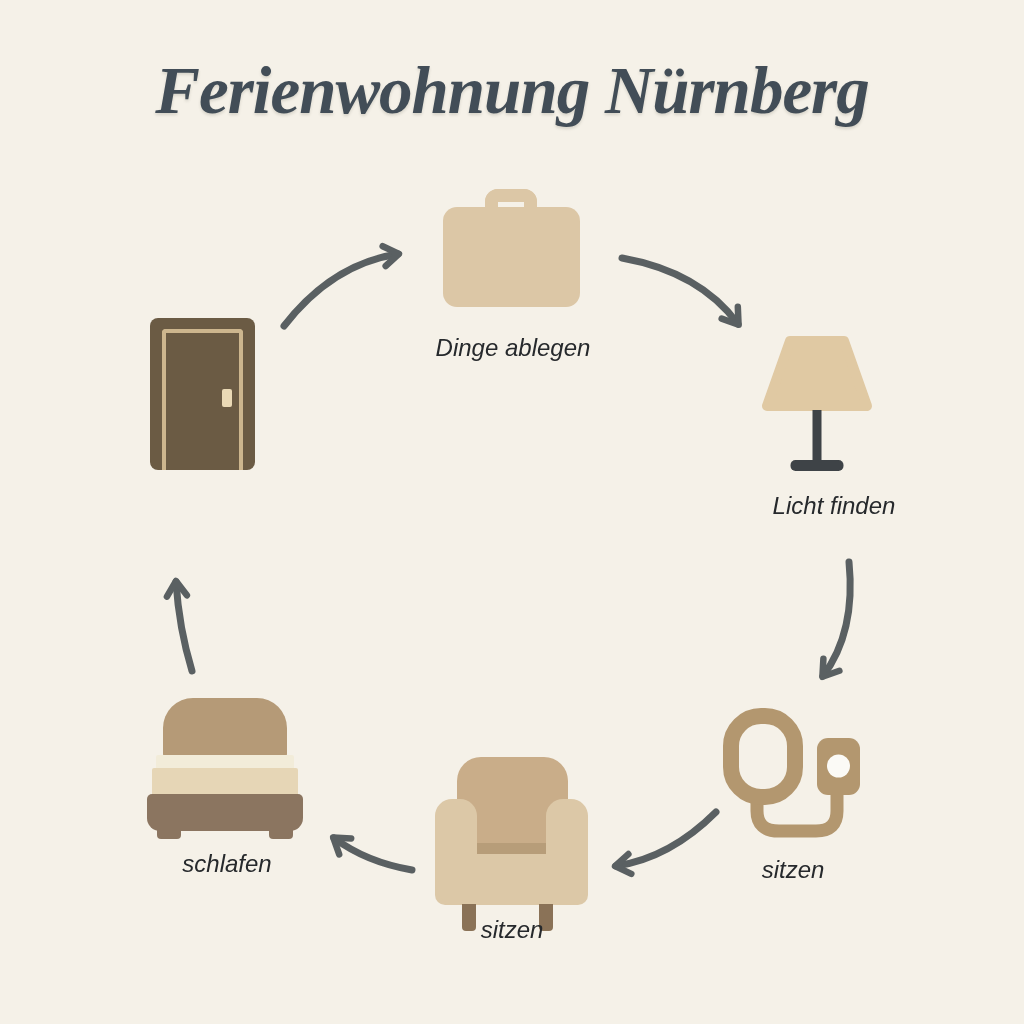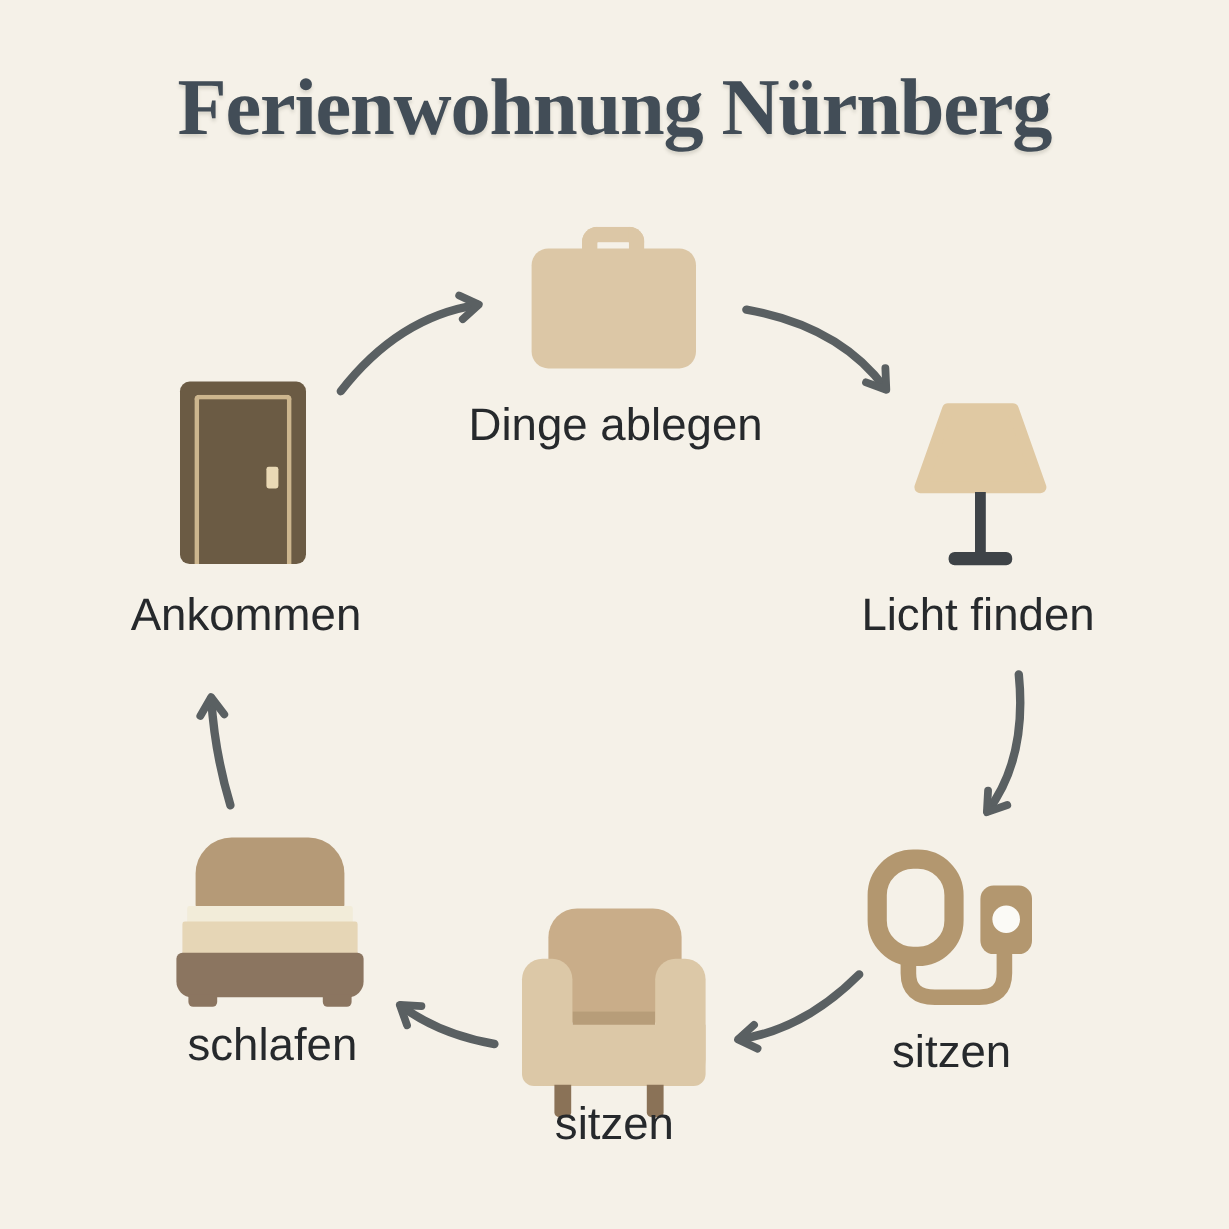--- a/index.html
+++ b/index.html
@@ -2,41 +2,41 @@
 <html><head>
 <meta charset="utf-8">
 <style>
   html,body{margin:0;padding:0;}
   body{
     width:1024px;height:1024px;
     background:#f5f1e8;
     font-family:"Liberation Sans", sans-serif;
     overflow:hidden;
   }
-  .canvas{position:relative;width:1024px;height:952px;}
+  .canvas{position:relative;width:1024px;height:952px;font-style:italic;}
 
   
   .title{
     position:absolute;left:512px;top:52px;transform:translateX(-50%);
     margin:0;white-space:nowrap;
     font-family:"Liberation Serif", serif;
     font-weight:700;font-size:67px;letter-spacing:-1px;
     color:#424d57;
     text-shadow:0 2px 3px rgba(80,75,60,0.18);
   }
 
   
   .step-label{
     position:absolute;transform:translateX(-50%);
     white-space:nowrap;
-    font-size:38px;color:#26292c;line-height:1.15;
+    font-size:24px;color:#26292c;line-height:1.15;
   }
   .lbl-dinge   {left:513px;top:334px;}
   .lbl-ankommen{left:205px;top:492px;}
-  .lbl-licht   {left:815px;top:492px;}
+  .lbl-licht   {left:834px;top:492px;}
   .lbl-laden   {left:793px;top:856px;}
   .lbl-sitzen  {left:512px;top:916px;}
   .lbl-schlafen{left:227px;top:850px;text-align:right;}
 
   
   .arrows{position:absolute;left:0;top:0;width:1024px;height:1024px;}
 
   
   .suitcase{position:absolute;left:443px;top:189px;width:137px;height:119px;}
   .suitcase .handle{
@@ -141,21 +141,20 @@
   <div class="suitcase">
     <div class="handle"></div>
     <div class="case"></div>
   </div>
   <div class="step-label lbl-dinge">Dinge ablegen</div>
 
   <div class="door">
     <div class="trim"></div>
     <div class="handle"></div>
   </div>
-  <div class="step-label lbl-ankommen">Ankommen</div>
 
   <svg class="lamp" viewBox="0 0 122 146" aria-hidden="true">
     <path d="M 34 9 L 88 9 L 111 74 L 11 74 Z" fill="#e0c9a3" stroke="#e0c9a3" stroke-width="10" stroke-linejoin="round"></path>
     <rect x="56.5" y="78" width="9" height="53" fill="#3e4347"></rect>
     <rect x="34.5" y="128" width="53" height="11" rx="5" fill="#3e4347"></rect>
   </svg>
   <div class="step-label lbl-licht">Licht finden</div>
 
   <svg class="charger" viewBox="0 0 150 140" aria-hidden="true">
     <path d="M 42 98 L 42 111 Q 42 131 64 131 L 101 131 Q 122 131 122 111 L 122 93" fill="none" stroke="#b3976f" stroke-width="13" stroke-linecap="round"></path>

